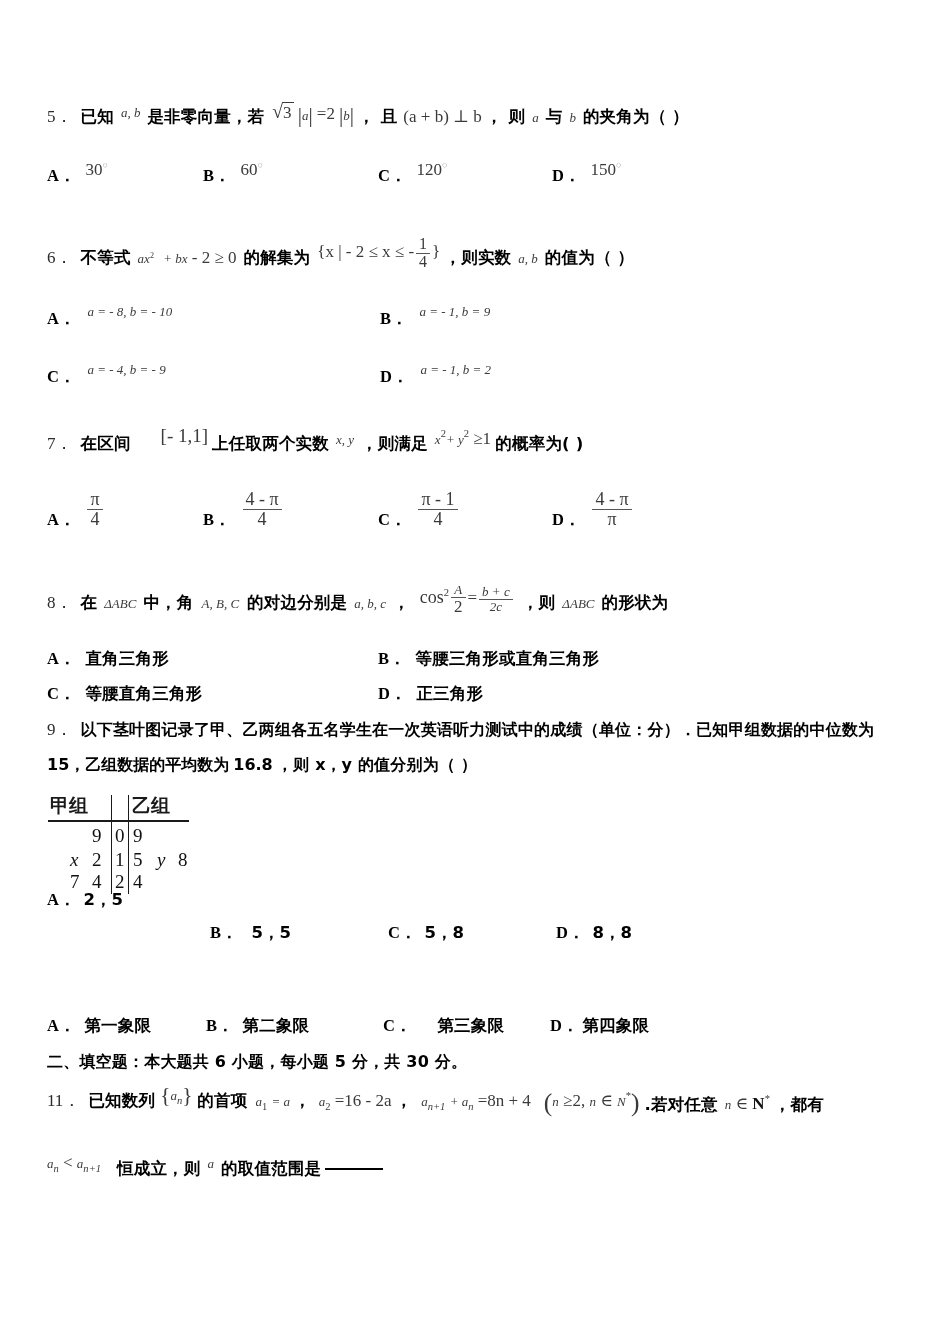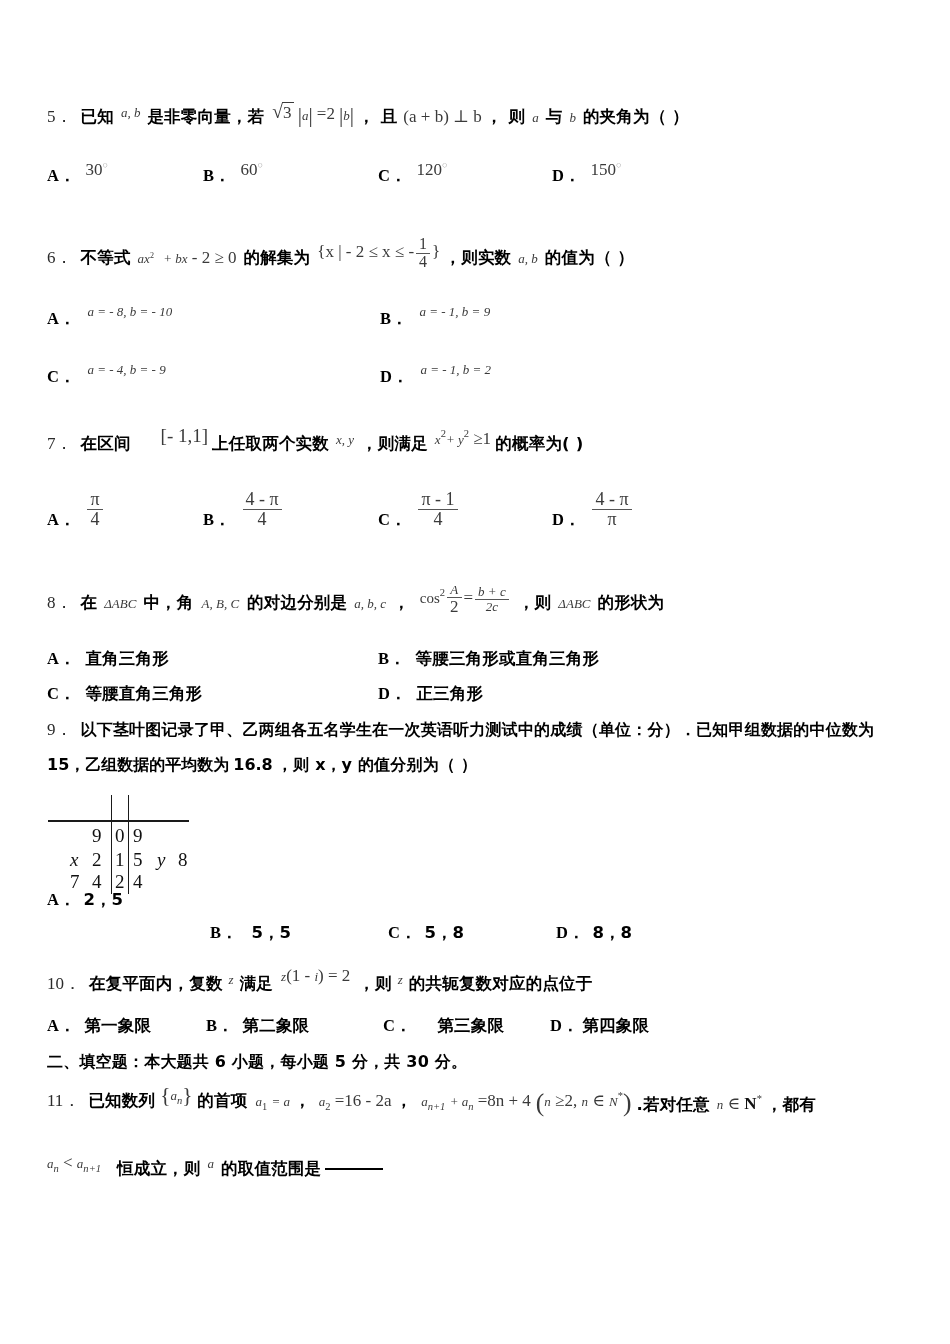--- a/index.html
+++ b/index.html
@@ -240,21 +240,21 @@
   <div class="blk" style="left:47px; top:588px;">
     <span class="qnum">8．</span>
     <span class="cn" style="margin-left:4px;">在</span>
     <span class="mi" style="margin:0 3px;">ΔABC</span>
     <span class="cn">中，角</span>
     <span class="mi" style="margin:0 4px;">A, B, C</span>
     <span class="cn">的对边分别是</span>
     <span class="mi" style="margin:0 3px;">a, b, c</span>
     <span class="cn">，</span>
     <span class="mr" style="margin-left:6px; position:relative; top:-5px;">
-      <span style="font-size:15px;">cos</span><span class="sup">2</span><span class="frac" style="font-size:17px;"><span class="num mi">A</span><span class="den">2</span></span><span>=</span><span class="frac" style="font-size:17px;"><span class="num mi">b + c</span><span class="den mi">2c</span></span>
+      <span style="font-size:18px;">cos</span><span class="sup">2</span><span class="frac" style="font-size:17px;"><span class="num mi">A</span><span class="den">2</span></span><span>=</span><span class="frac" style="font-size:17px;"><span class="num mi">b + c</span><span class="den mi">2c</span></span>
     </span>
     <span class="cn" style="margin-left:3px;">，则</span>
     <span class="mi" style="margin:0 3px;">ΔABC</span>
     <span class="cn">的形状为</span>
   </div>
 
   <div class="blk" style="left:47px; top:648px;">
     <span class="opt-letter">A．</span>
     <span class="cn" style="margin-left:6px;">直角三角形</span>
   </div>
@@ -277,20 +277,24 @@
   </div>
   <div class="blk" style="left:47px; top:755px;">
     <span class="cn-n" style="font-size:16px;">15，乙组数据的平均数为</span>
     <span class="cn-n" style="font-size:16px;">16.8</span>
     <span class="cn" style="font-size:16px;">，则</span>
     <span class="cn-n" style="font-size:16px; margin:0 2px;">x，y</span>
     <span class="cn" style="font-size:16px;">的值分别为（ ）</span>
   </div>
 
   <div class="stemleaf" style="left:48px; top:793px; width:190px; height:105px;">
+    <div class="sl-head">
+      <span class="hl" style="left:2px; top:0;">甲组</span>
+      <span class="hl" style="left:84px; top:0;">乙组</span>
+    </div>
     <div class="sl-hrule" style="top:27px;"></div>
     <div class="sl-vline" style="left:63px; top:2px; height:99px;"></div>
     <div class="sl-vline" style="left:80px; top:2px; height:99px;"></div>
 
     <span class="sl-cell" style="left:44px; top:32px;">9</span>
     <span class="sl-cell" style="left:67px; top:32px;">0</span>
     <span class="sl-cell" style="left:85px; top:32px;">9</span>
 
     <span class="sl-cell it" style="left:22px; top:56px;">x</span>
     <span class="sl-cell" style="left:44px; top:56px;">2</span>
@@ -315,30 +319,20 @@
   </div>
   <div class="blk" style="left:388px; top:922px;">
     <span class="opt-letter">C．</span>
     <span class="cn-n" style="margin-left:4px;">5，8</span>
   </div>
   <div class="blk" style="left:556px; top:922px;">
     <span class="opt-letter">D．</span>
     <span class="cn-n" style="margin-left:4px;">8，8</span>
   </div>
 
-  <div class="blk" style="left:47px; top:972px;">
-    <span class="qnum">10．</span>
-    <span class="cn" style="margin-left:4px;">在复平面内，复数</span>
-    <span class="mi" style="position:relative; top:-5px; margin:0 2px;">z</span>
-    <span class="cn">满足</span>
-    <span class="mr" style="position:relative; top:-8px; margin-left:4px;"><span class="mi">z</span>(1 - <span class="mi">i</span>) = 2</span>
-    <span class="cn" style="margin-left:4px;">，则</span>
-    <span class="mi" style="position:relative; top:-5px; margin:0 2px;">z</span>
-    <span class="cn">的共轭复数对应的点位于</span>
-  </div>
 
   <div class="blk" style="left:47px; top:1015px;">
     <span class="opt-letter">A．</span>
     <span class="cn" style="margin-left:5px;">第一象限</span>
   </div>
   <div class="blk" style="left:206px; top:1015px;">
     <span class="opt-letter">B．</span>
     <span class="cn" style="margin-left:5px;">第二象限</span>
   </div>
   <div class="blk" style="left:383px; top:1015px;">
@@ -357,21 +351,21 @@
   <div class="blk" style="left:47px; top:1088px;">
     <span class="qnum">11．</span>
     <span class="cn" style="margin-left:4px;">已知数列</span>
     <span class="mr" style="position:relative; top:-6px; margin-left:1px;"><span class="bar">{</span><span class="mi">a</span><span class="sub mi">n</span><span class="bar">}</span></span>
     <span class="cn" style="margin-left:1px;">的首项</span>
     <span class="mr" style="margin-left:4px;"><span class="mi">a</span><span class="sub">1</span> <span class="mi">= a</span></span>
     <span class="cn">，</span>
     <span class="mr" style="margin-left:4px;"><span class="mi">a</span><span class="sub">2</span> <span>=16 - 2a</span></span>
     <span class="cn">，</span>
     <span class="mr" style="margin-left:5px;"><span class="mi">a</span><span class="sub mi">n+1</span> <span class="mi">+ a</span><span class="sub mi">n</span> <span>=8n + 4</span></span>
-    <span class="mr" style="margin-left:1px;"><span class="bigpar">(</span><span class="mi">n</span> ≥2, <span class="mi">n</span> ∈ <span class="mi">N</span><span class="sup">*</span><span class="bigpar">)</span></span>
+    <span class="mr" style="margin-left:9px;"><span class="bigpar">(</span><span class="mi">n</span> ≥2, <span class="mi">n</span> ∈ <span class="mi">N</span><span class="sup">*</span><span class="bigpar">)</span></span>
     <span class="cn" style="margin-left:1px; position:relative; top:4px;">.若对任意</span>
     <span class="mr" style="margin-left:3px; position:relative; top:3px;"><span class="mi">n</span> ∈ <strong style="font-family:'Liberation Serif',serif; color:#111;">N</strong><span class="sup">*</span></span>
     <span class="cn" style="position:relative; top:4px;">，都有</span>
   </div>
 
   <div class="blk" style="left:47px; top:1152px;">
     <span class="mr"><span class="mi">a</span><span class="sub mi">n</span> <span>&lt;</span> <span class="mi">a</span><span class="sub mi">n+1</span></span>
     <span class="cn" style="margin-left:12px; position:relative; top:6px;">恒成立，则</span>
     <span class="mi" style="margin:0 3px; position:relative; top:0px;">a</span>
     <span class="cn" style="position:relative; top:6px;">的取值范围是</span>

